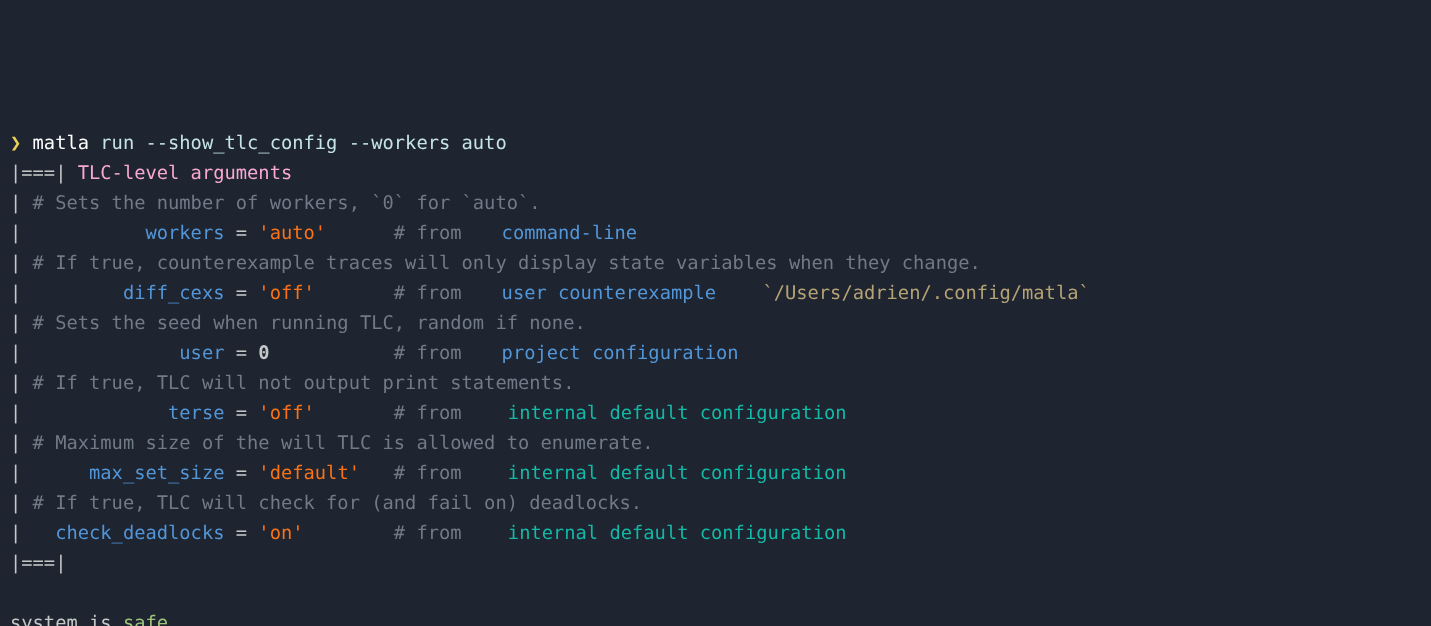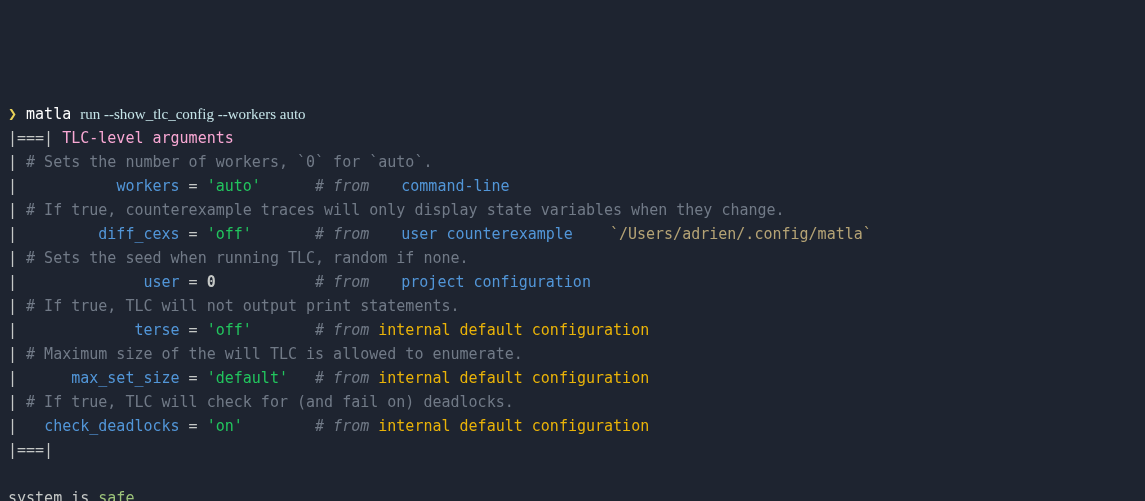--- a/index.html
+++ b/index.html
@@ -14,32 +14,32 @@
       font-size: 15px;
       line-height: 1.6;
       padding: 6px 8px;
       width: 1145px;
       height: 501px;
       overflow: hidden;
       white-space: pre;
     }
     .prompt-char { color: #e8d158; font-weight: bold; }
     .cmd-name { color: #ffffff; }
-    .cmd-keyword { color: #c5e4e8; font-family: Liberation Serif, serif; }
+    .cmd-keyword { color: #c5e4e8; }
     .header-bar { color: #c5c8c6; }
     .section-title { color: #f9a8d4; }
     .pipe { color: #c5c8c6; }
     .comment { color: #717a87; }
     .key-name { color: #5296d8; }
     .equals { color: #c5c8c6; }
-    .str-value { color: #22c55e; }
+    .str-value { color: #f97316; }
     .num-value { color: #c5c8c6; font-weight: bold; }
-    .from-label { color: #717a87; font-style: italic; }
+    .from-label { color: #717a87; }
     .source-blue { color: #5296d8; margin-left: 23px; }
-    .source-tan { color: #eab308; }
+    .source-tan { color: #14b8a6; margin-left: 28px; }
     .path-str { color: #b5a375; padding-left: 28px; }
     .safe-word { color: #9dc47a; }
     .result-text { color: #c5c8c6; }
   </style>
 </head>
 <body>
 
 
 
 <div><span class="prompt-char">❯</span> <span class="cmd-name">matla</span> <span class="cmd-keyword">run --show_tlc_config --workers auto</span>

